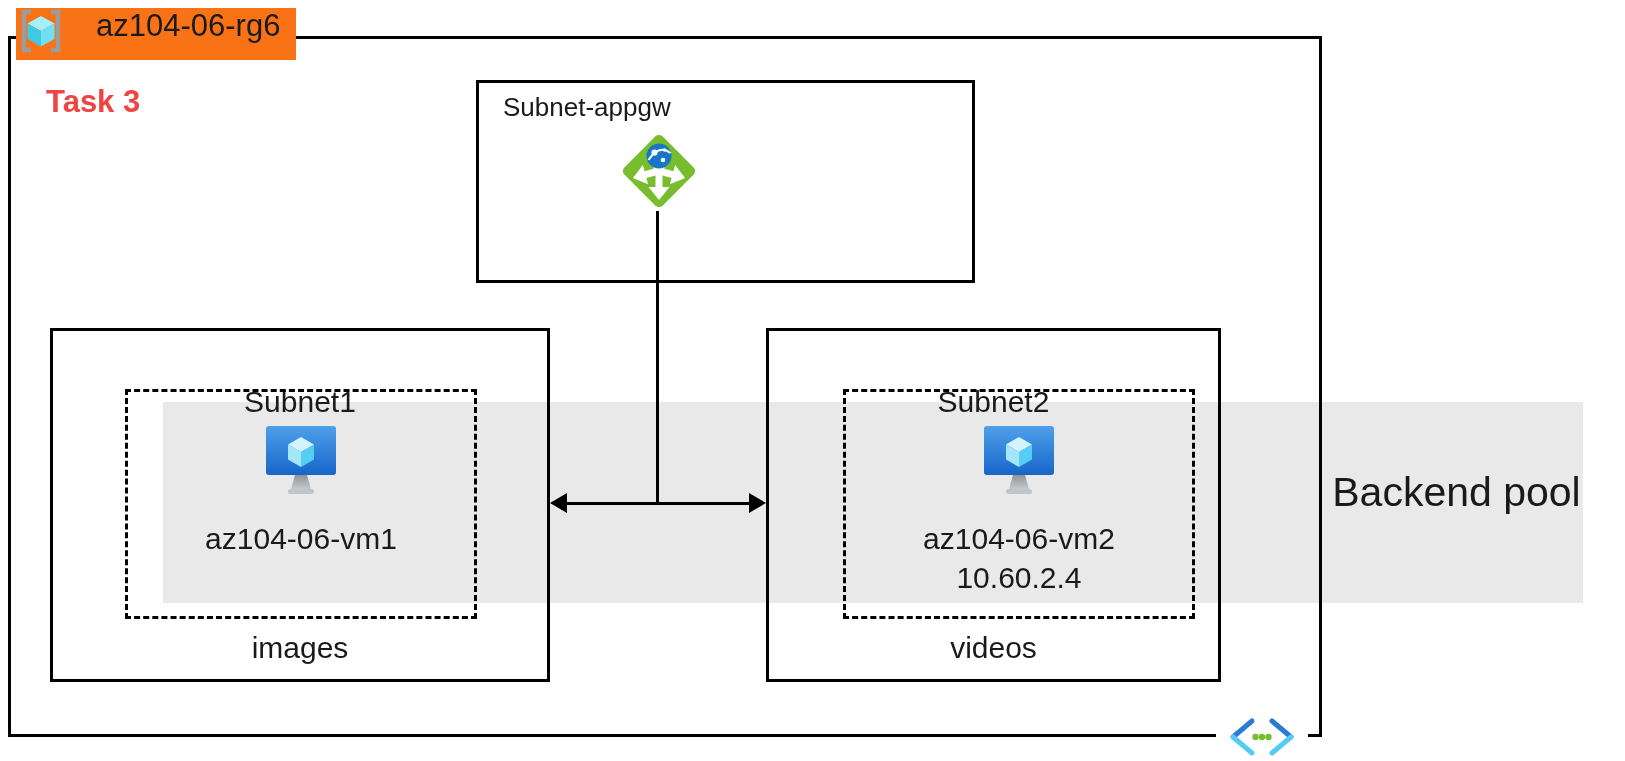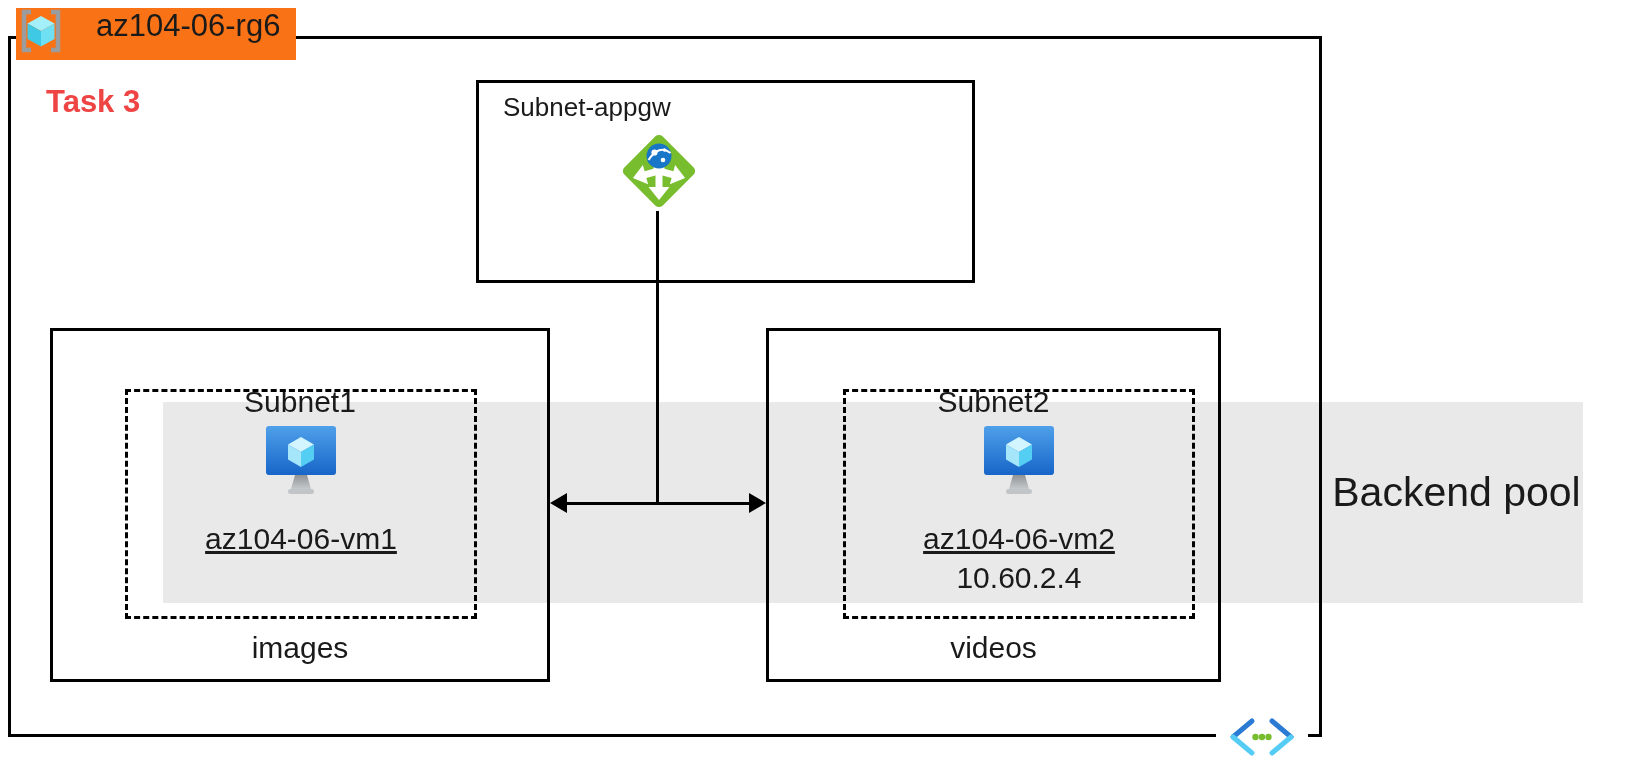--- a/index.html
+++ b/index.html
@@ -77,21 +77,21 @@
     position: absolute; left: 0; top: 10px; width: 100%;
     text-align: center; font-size: 30px; margin-top: 44px;
   }
   .vm-zone {
     position: absolute; top: 58px; border: 3px dashed #000;
     box-sizing: border-box; width: 352px; height: 230px;
   }
   #subnet1-box .vm-zone { left: 72px; }
   #subnet2-box .vm-zone { left: 74px; }
   .vm-icon { position: absolute; left: 50%; transform: translateX(-50%); top: 32px; }
-  .vm-name { position: absolute; left: 0; width: 100%; top: 130px; text-align: center; font-size: 30px; text-decoration: underline; }
+  .vm-name { position: absolute; left: 0; width: 100%; top: 130px; text-align: center; font-size: 30px; }
   .vm-ip   { position: absolute; left: 0; width: 100%; top: 169px; text-align: center; font-size: 30px; }
   .app-label {
     position: absolute; left: 0; width: 100%; top: 300px;
     text-align: center; font-size: 30px;
   }
 
   
   #backend-pool-label {
     left: 1330px; top: 469px; width: 253px;
     text-align: center; font-size: 41px; white-space: nowrap;

